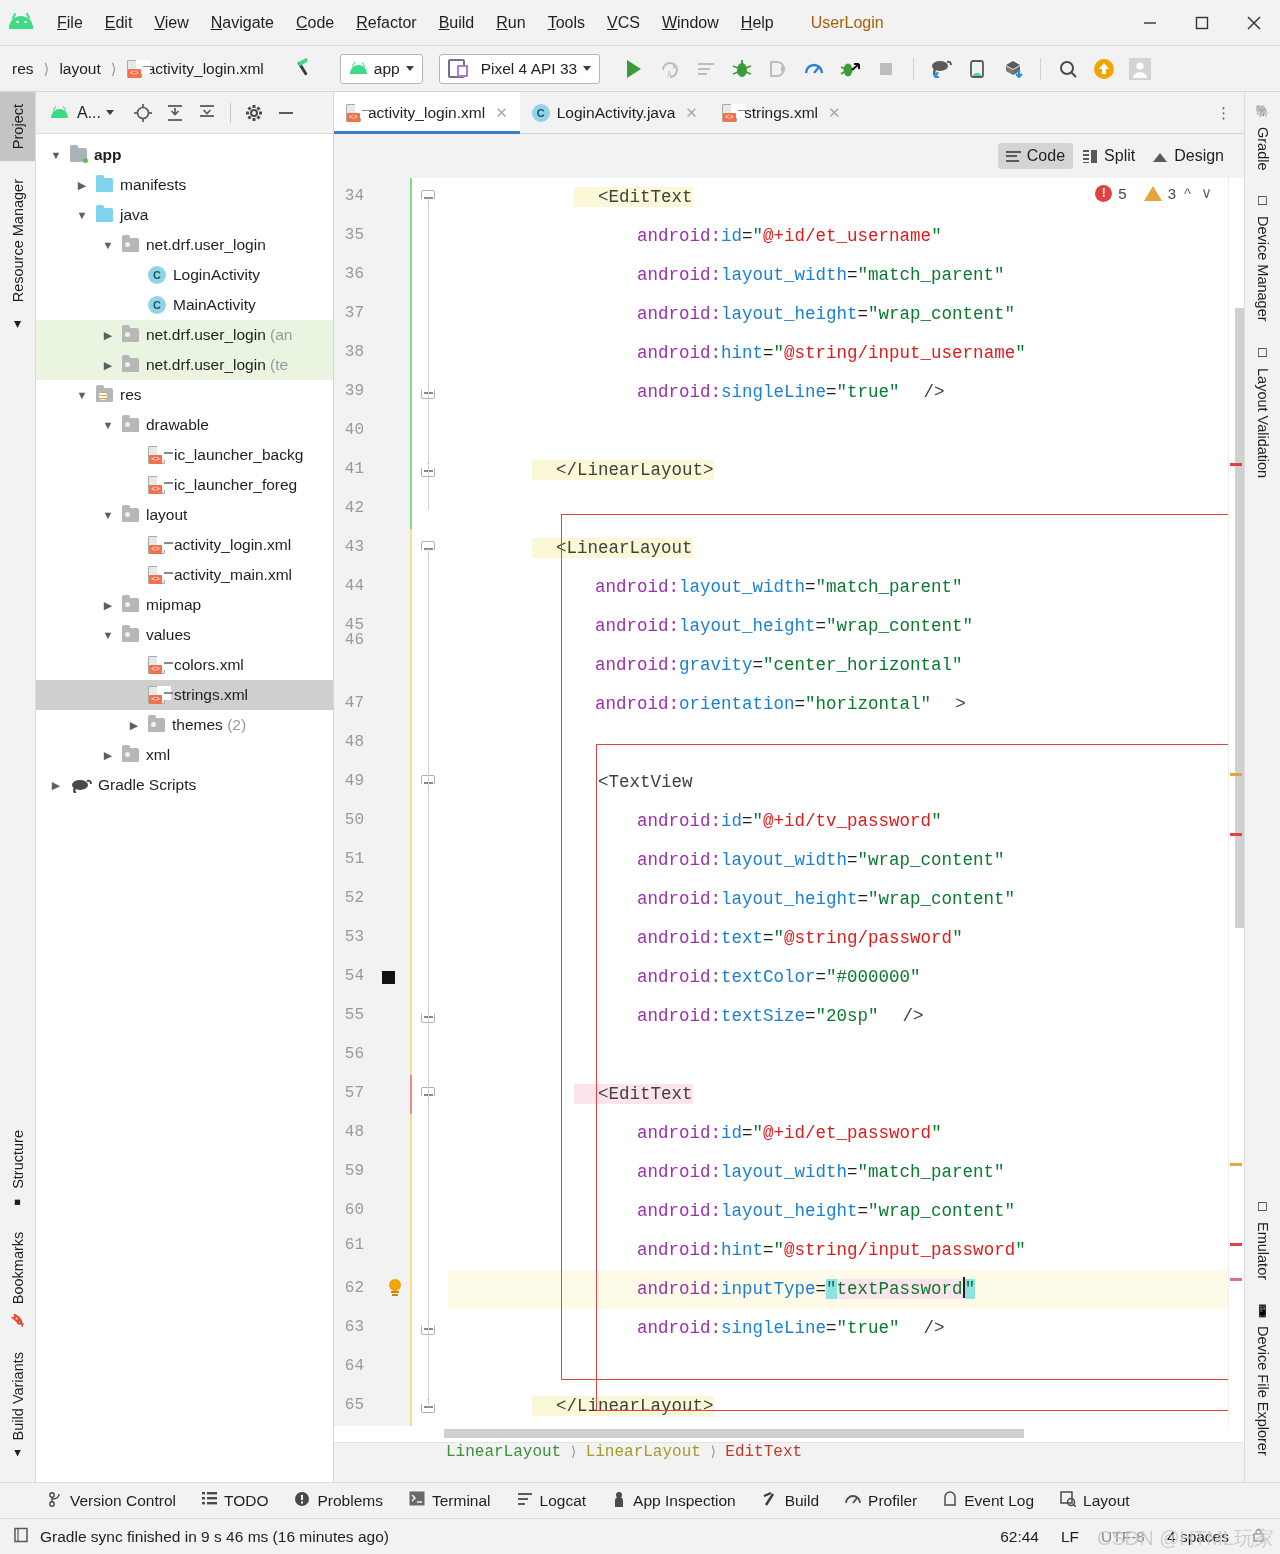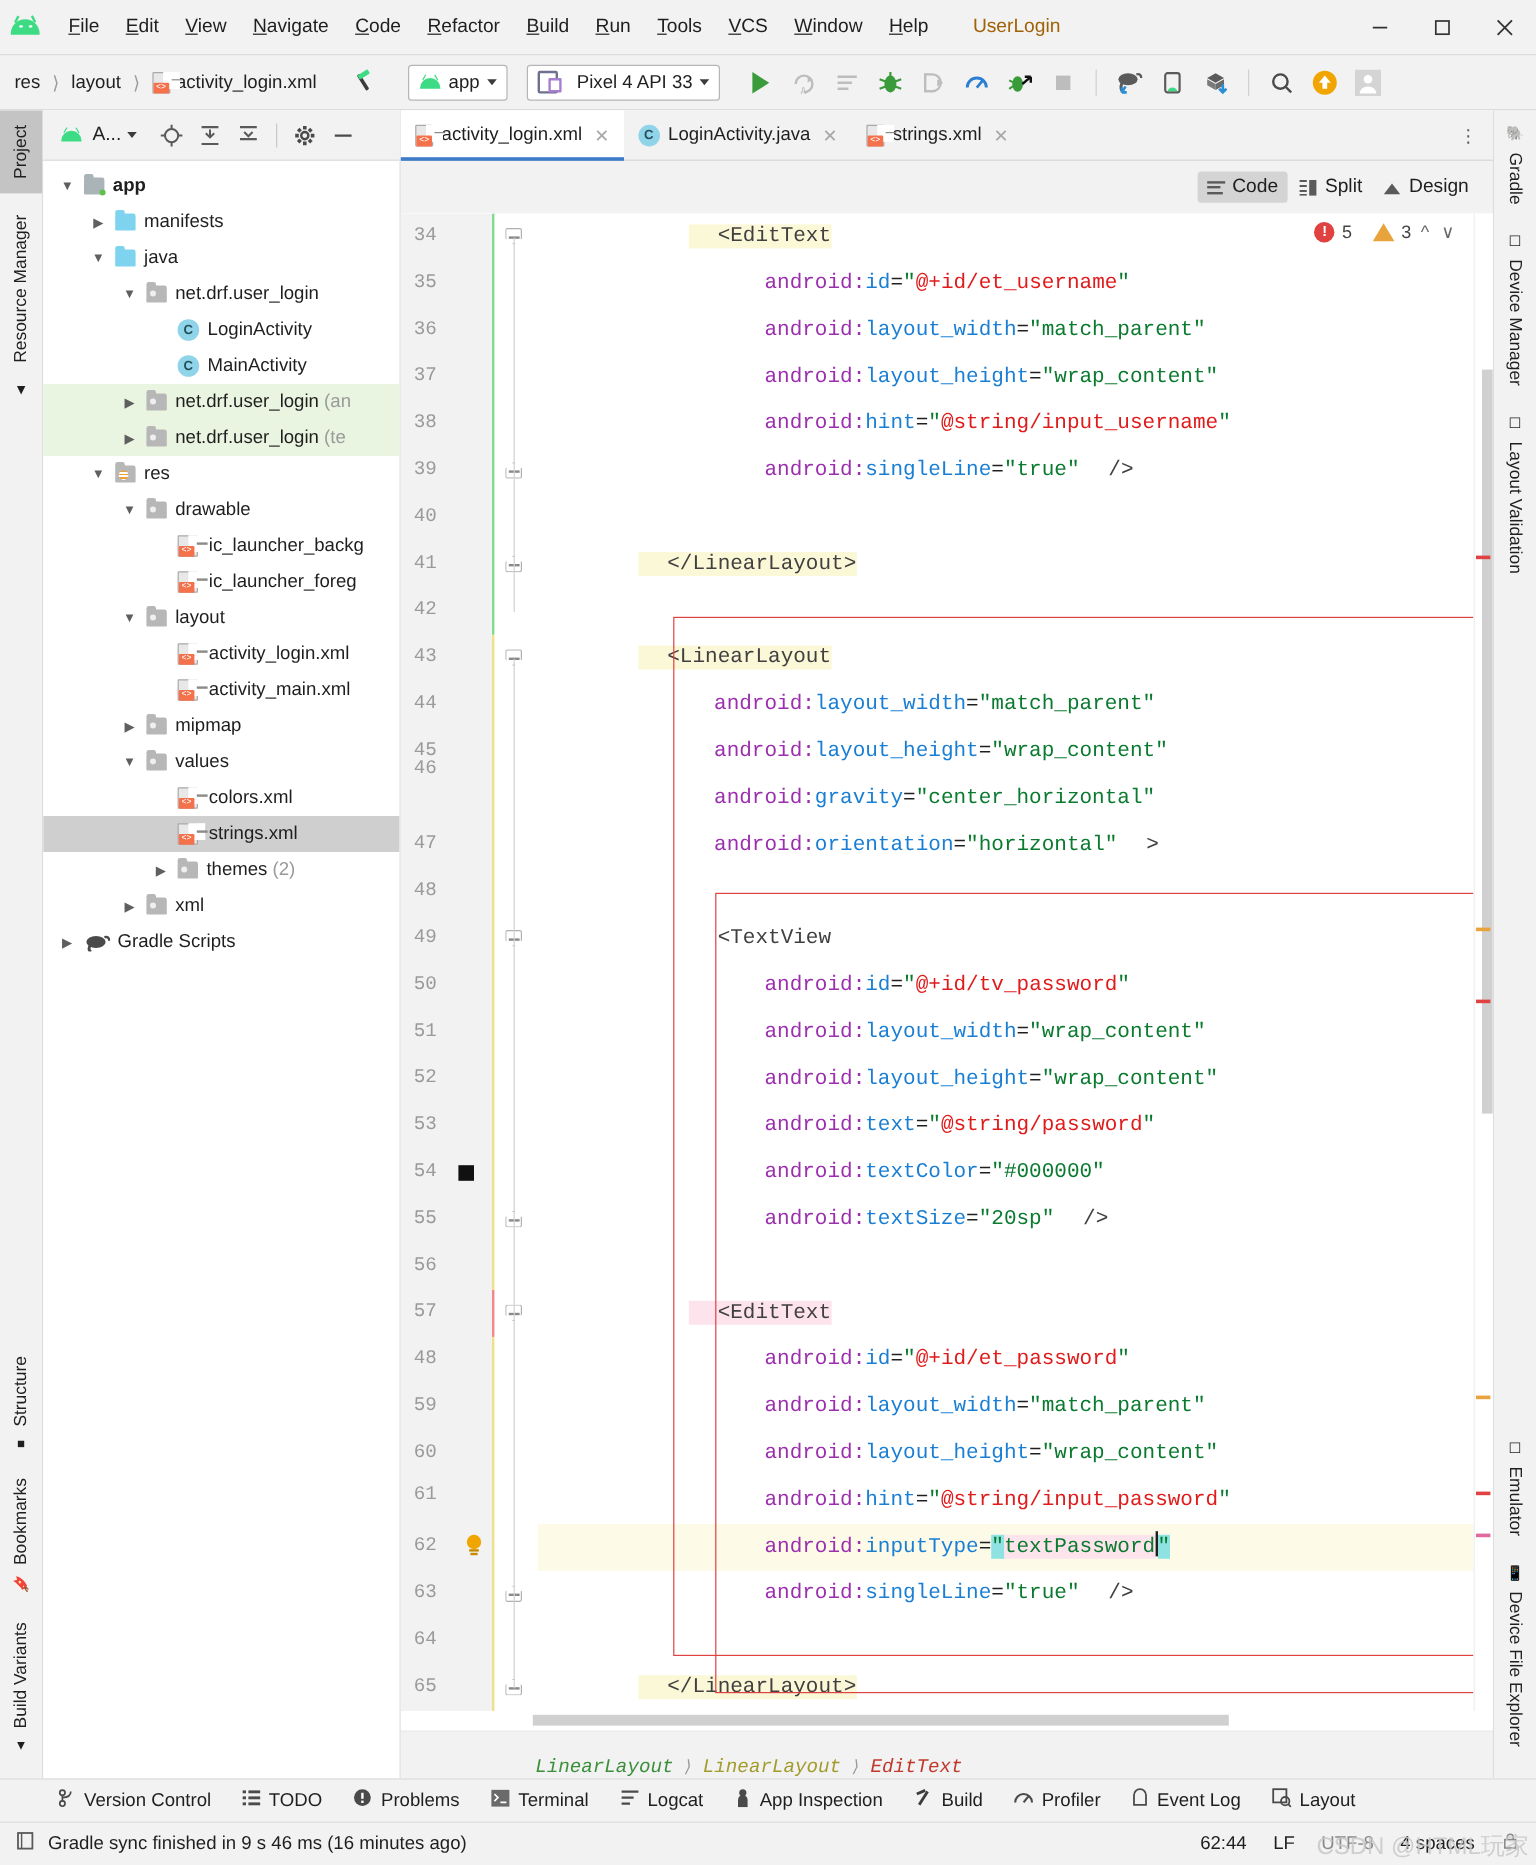--- a/index.html
+++ b/index.html
@@ -176,21 +176,21 @@
   .lightbulb { position:absolute; width:18px; height:20px; }
   .lightbulb .b { position:absolute; left:3px; top:0; width:12px; height:12px; border-radius:50%; background:#f0a500;}
   .lightbulb .s { position:absolute; left:5px; top:12px; width:8px; height:2px; background:#c98a00;}
   .lightbulb .s2 { position:absolute; left:6px; top:15px; width:6px; height:2px; background:#c98a00;}
 
   .bpblock { position:absolute; width:13px; height:13px; background:#111; }
 
   .hscroll-wrap { height:16px; background:#fff; position:relative; flex:0 0 16px; }
   .hscroll { position:absolute; height:9px; top:3px; background:#d0d0d0; }
 
-  .breadcrumbs { height:40px; background:#f2f2f2; display:flex; align-items:flex-end; padding-left:112px; gap:8px; font-size:16px; flex:0 0 40px; font-family:"Liberation Mono",monospace; border-top:1px solid #e6e6e6;font-style:italic;}
+  .breadcrumbs { height:40px; background:#f2f2f2; display:flex; align-items:flex-start; padding-left:112px; gap:8px; font-size:16px; flex:0 0 40px; font-family:"Liberation Mono",monospace; border-top:1px solid #e6e6e6;}
   .bc-sep { color:#9a9a9a; font-size:14px; }
   .bc.green { color:#3b8f3b; } .bc.olive { color:#a39b2a; } .bc.red { color:#c0392b; }
 
   
   .toolwin {
     height:36px; background:#f2f2f2; display:flex; align-items:center; gap:26px; padding-left:48px;
     border-top:1px solid #dcdcdc; font-size:15.5px; flex:0 0 36px;
   }
   .tw { display:flex; align-items:center; gap:7px; cursor:default; }
   .statusbar {

